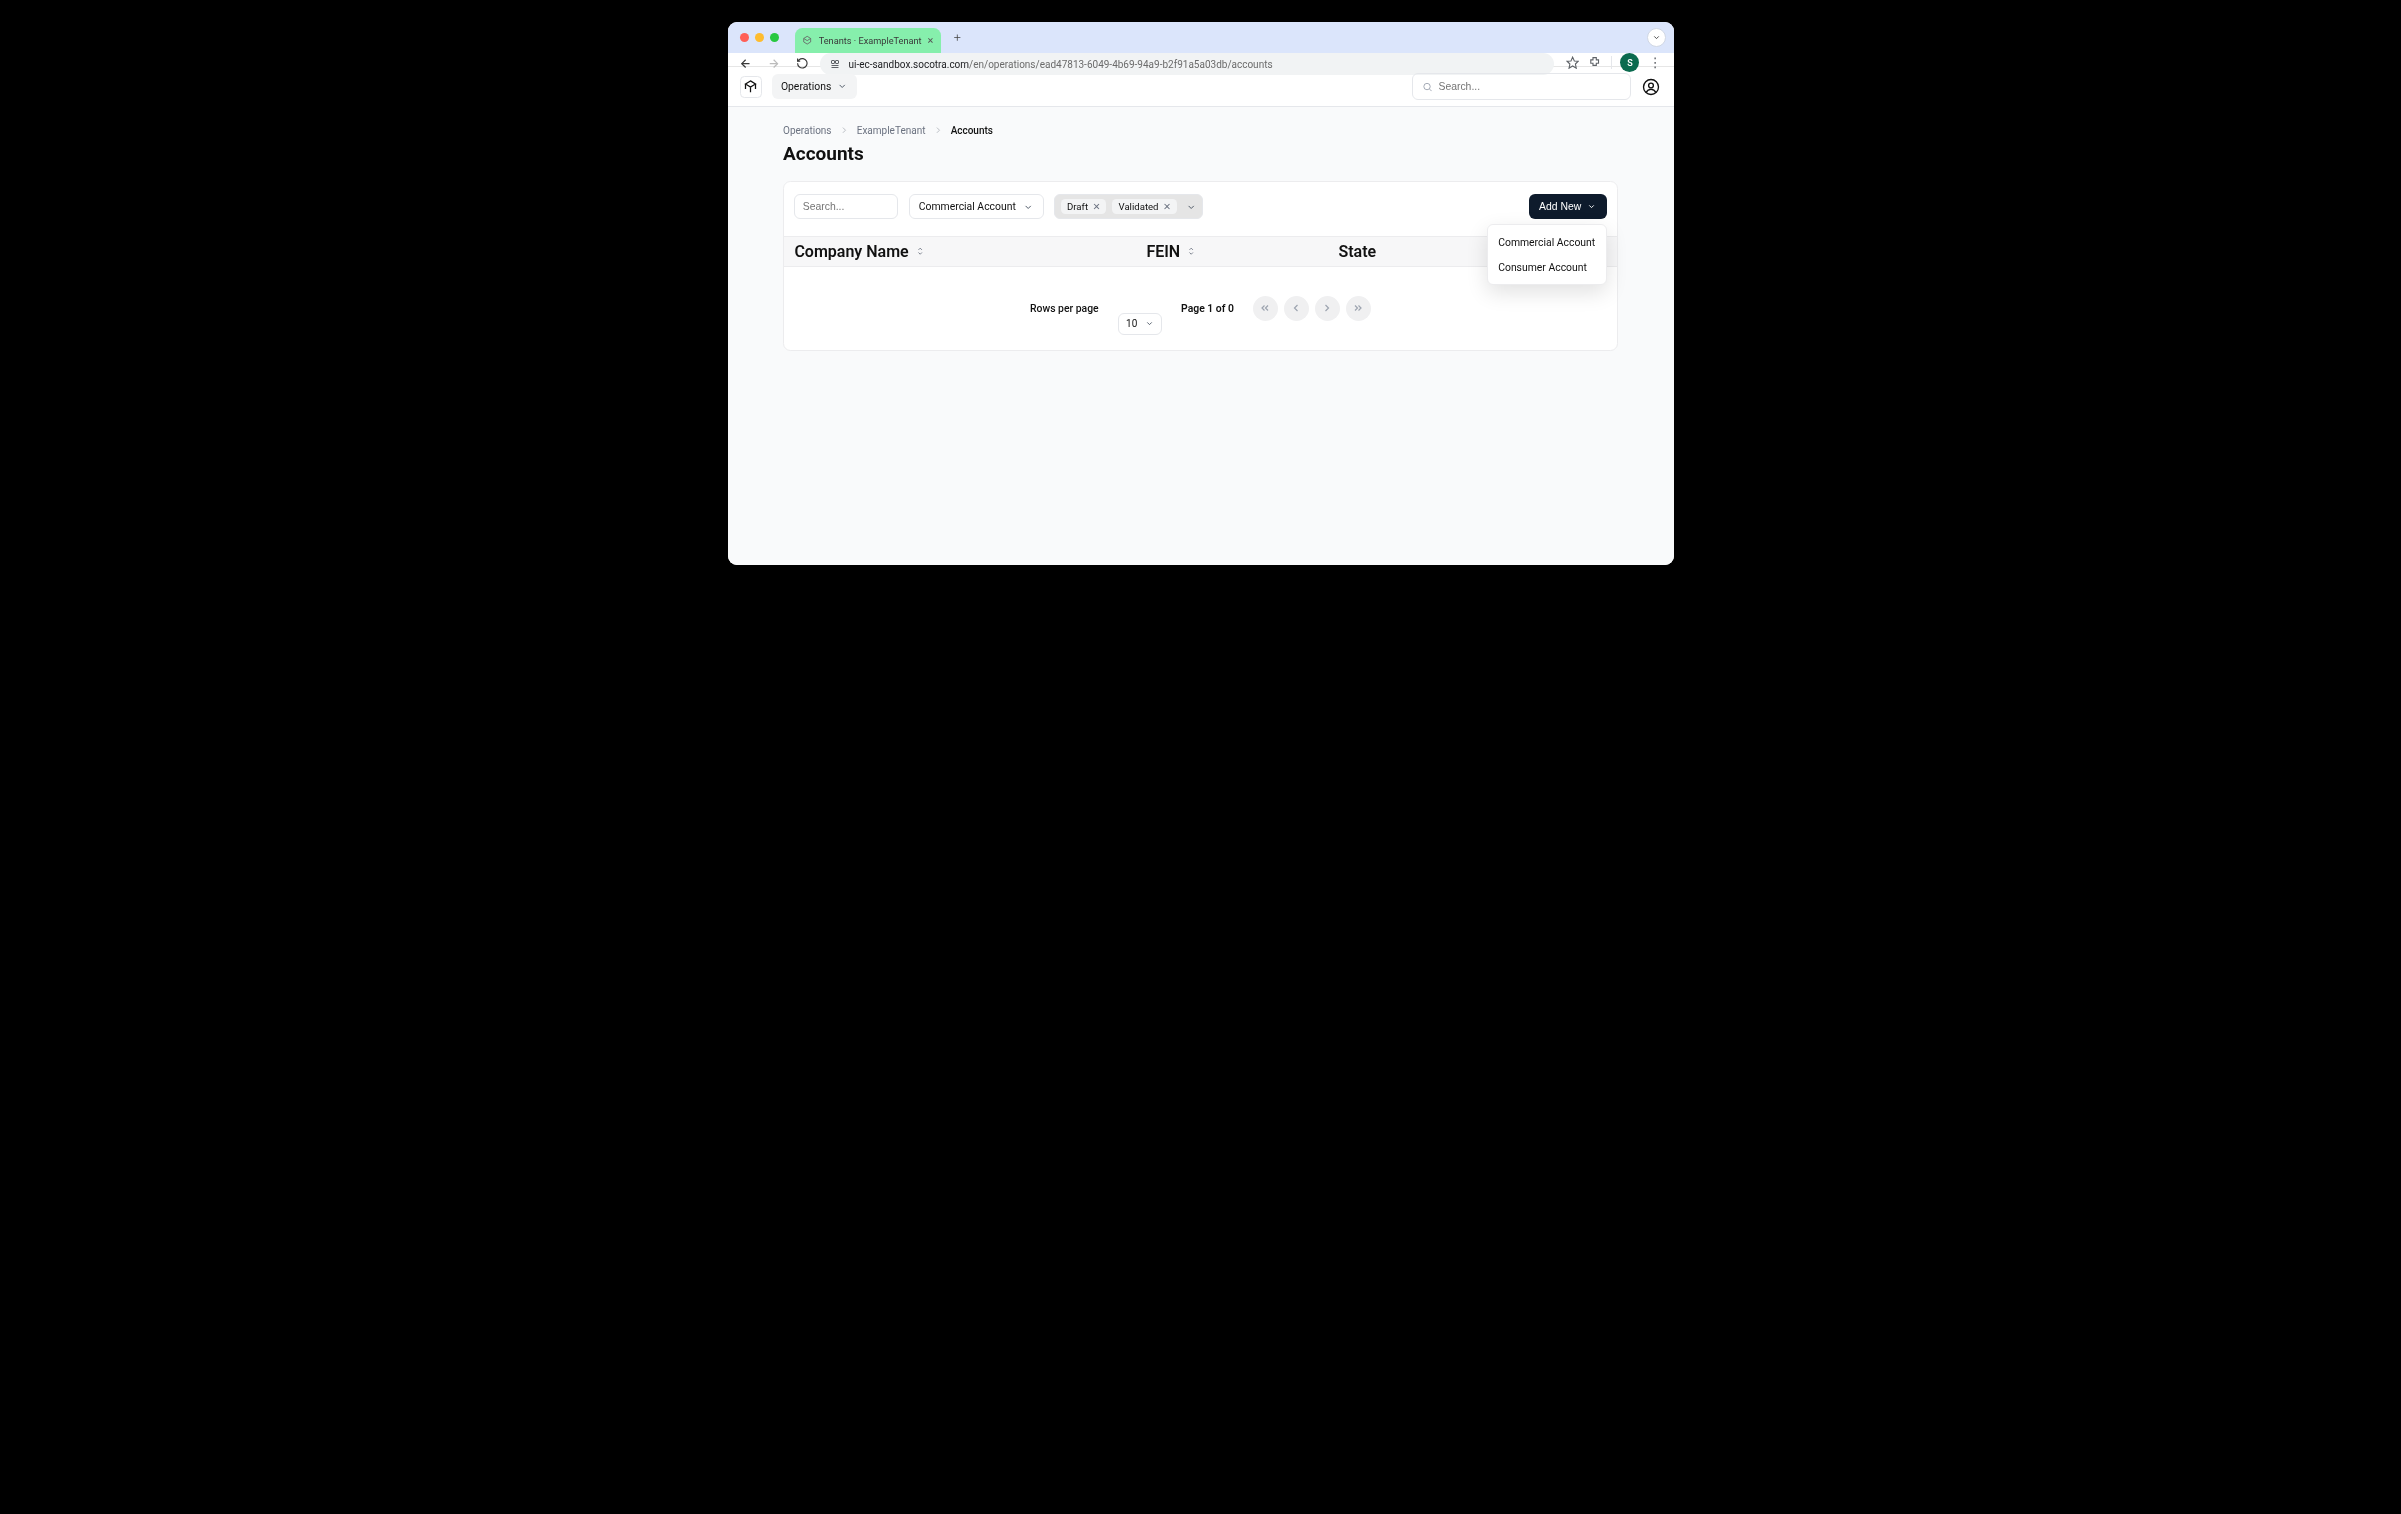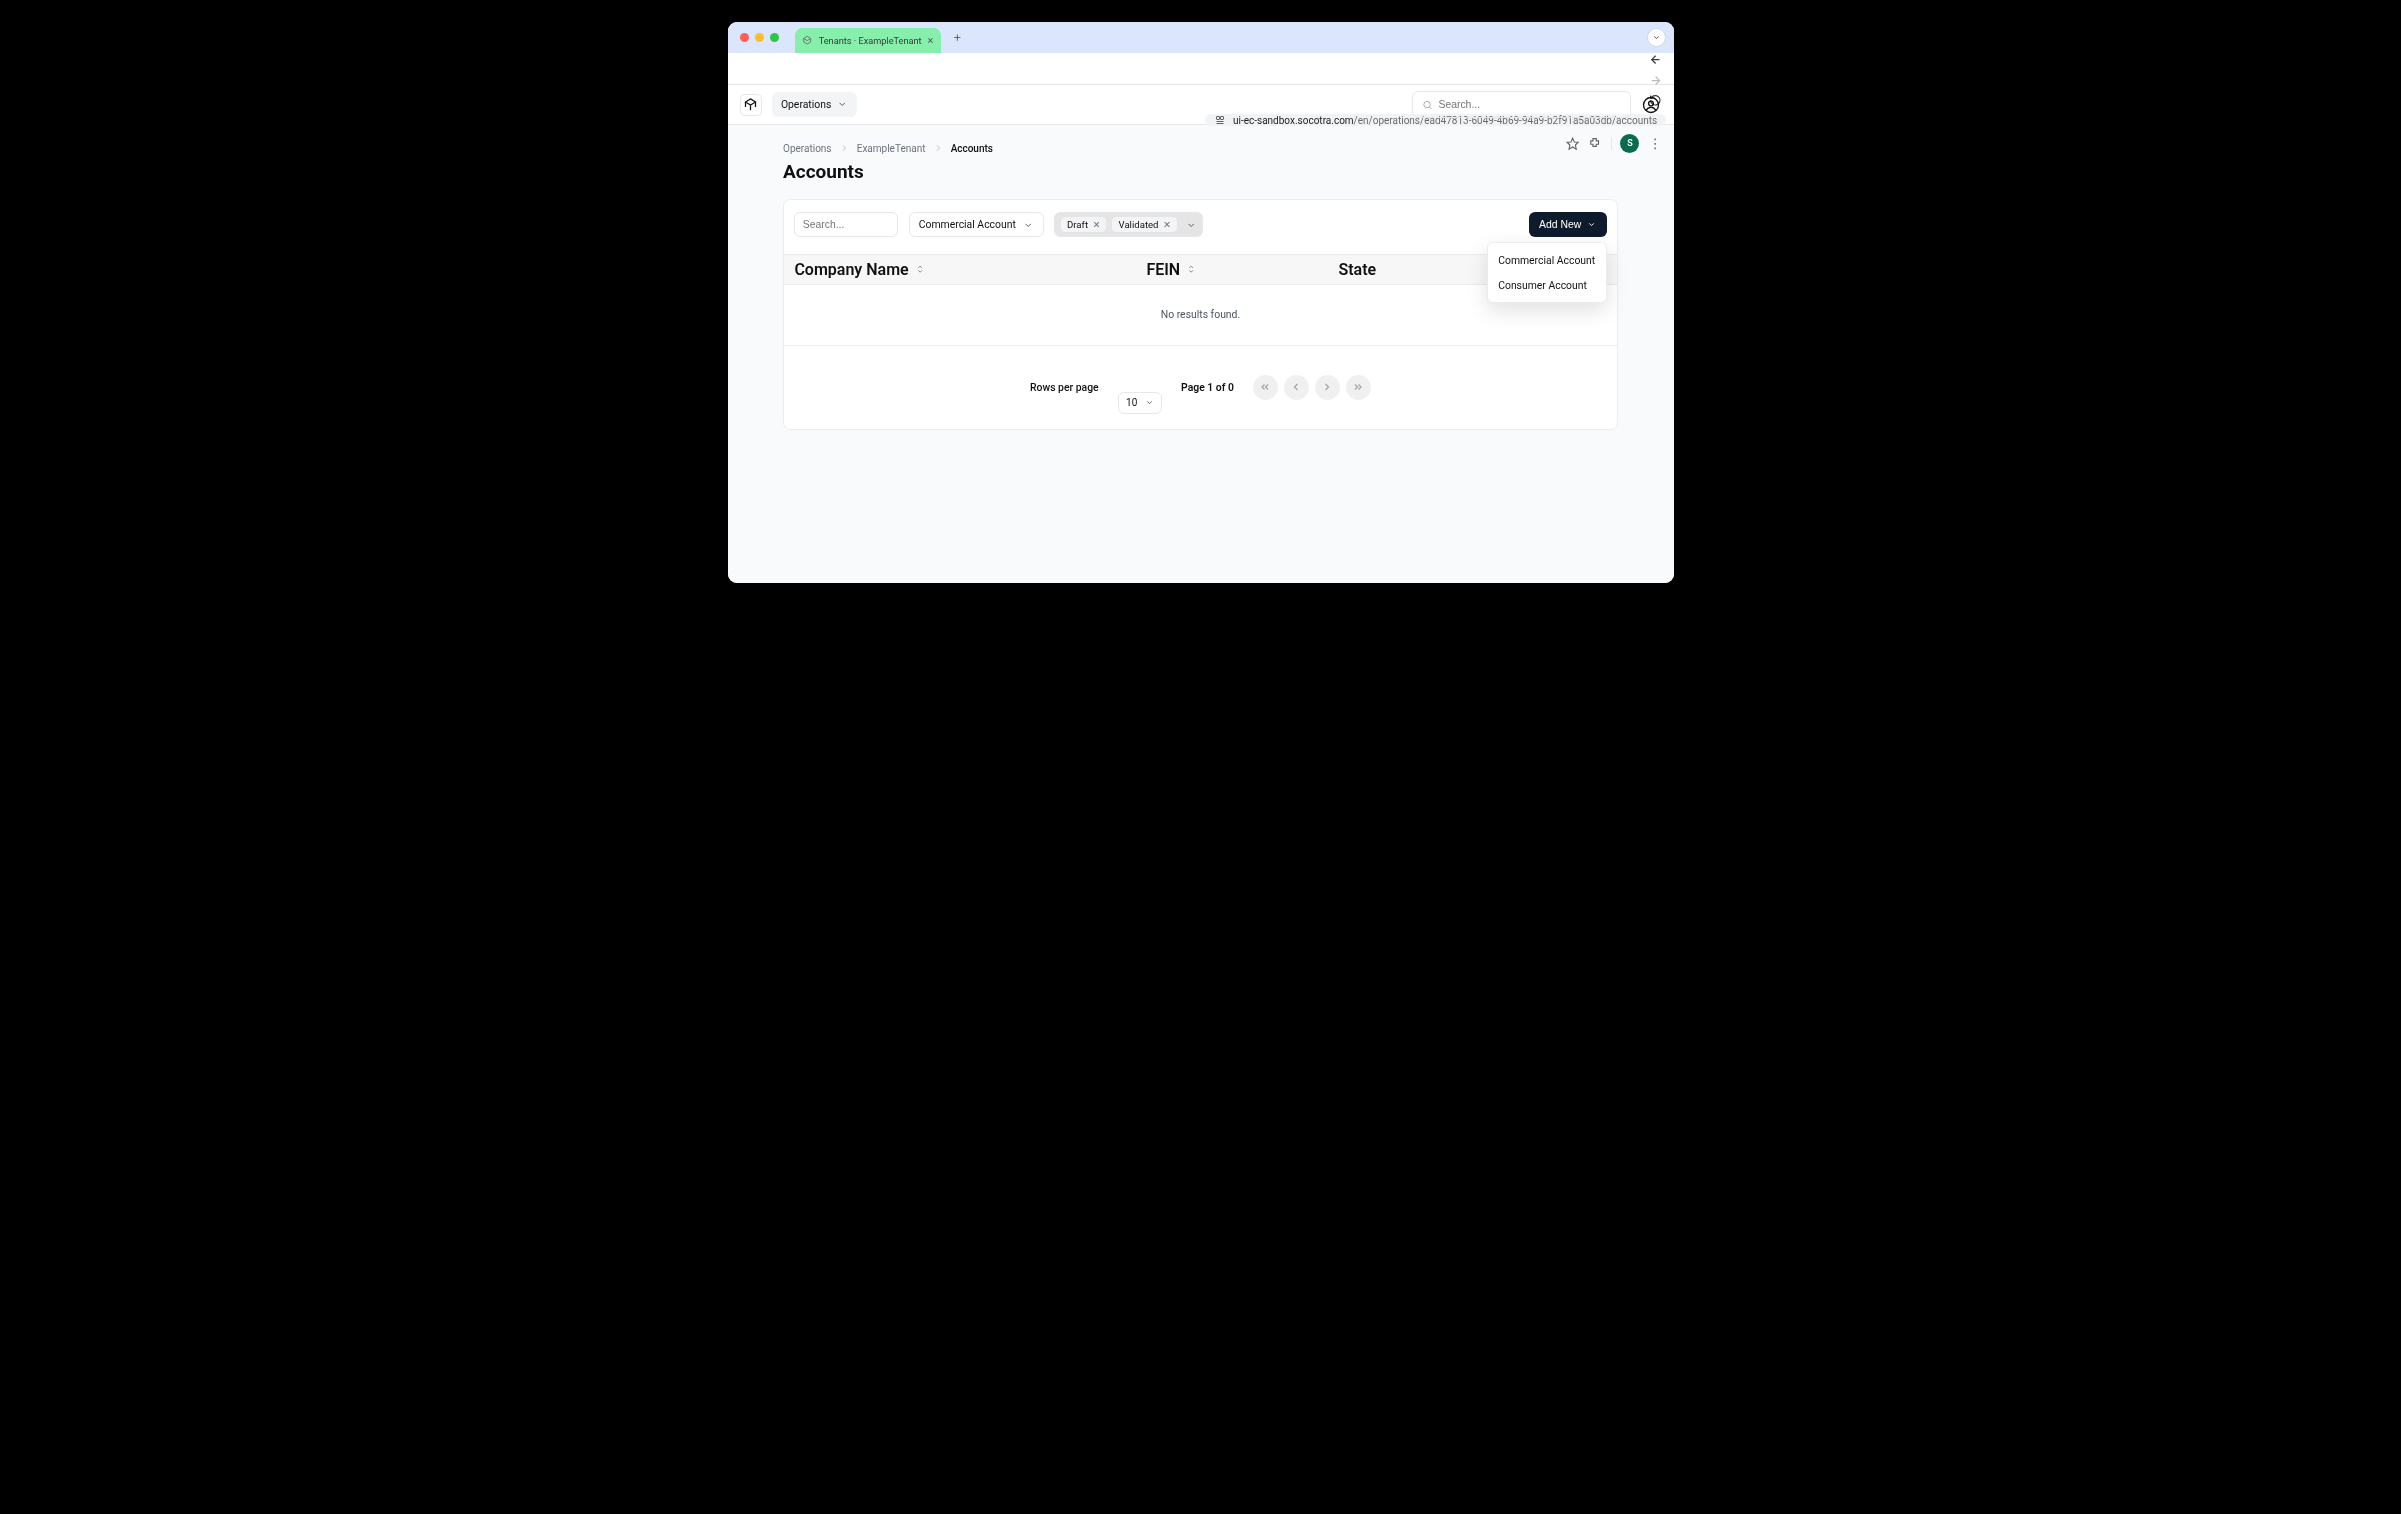--- a/index.html
+++ b/index.html
@@ -75,27 +75,26 @@
   }
   .tabs-dropdown {
     width: 19px; height: 19px; border-radius: 50%;
     background: #fff;
     border: 0.7px solid #d0d7e3;
     display: flex; align-items: center; justify-content: center;
     color: #444; cursor: pointer;
   }
   .toolbar {
     background: #fff;
-    height: 32px;
-    display: flex;
-    align-items: flex-end;
+    height: 14px;
+    display: flex;
+    align-items: flex-start;
     padding: 0 7.4px;
     gap: 7.4px;
     border-bottom: 0.7px solid #e6e6e6;
-    flex-direction: column;
   }
   .nav-btn {
     width: 21px; height: 21px;
     display: flex; align-items: center; justify-content: center;
     color: #3a3a3a; cursor: pointer; border-radius: 50%;
   }
   .nav-btn.disabled { color: #bcbcbc; }
   .addr-bar {
     flex: 1;
     height: 22px;
@@ -506,23 +505,20 @@
           </div>
           <div class="col state">
             <span>State</span>
             <span class="icon-caret">
                 <svg class="chev-down" viewBox="0 0 24 24" fill="none" stroke="currentColor" stroke-width="2.2">
                   <polyline points="6 9 12 15 18 9"></polyline>
                 </svg>
               </span>
           </div>
         </div>
-        <div class="empty">
-          <span>No results found.</span>
-        </div>
 
         <div class="pager">
           <span class="rows-label">Rows per page</span>
           <div class="rows-sel">
             <span>10</span>
             <span class="icon-caret">
                 <svg class="chev-small" viewBox="0 0 24 24" fill="none" stroke="currentColor" stroke-width="2.4">
                   <polyline points="6 9 12 15 18 9"></polyline>
                 </svg>
               </span>

